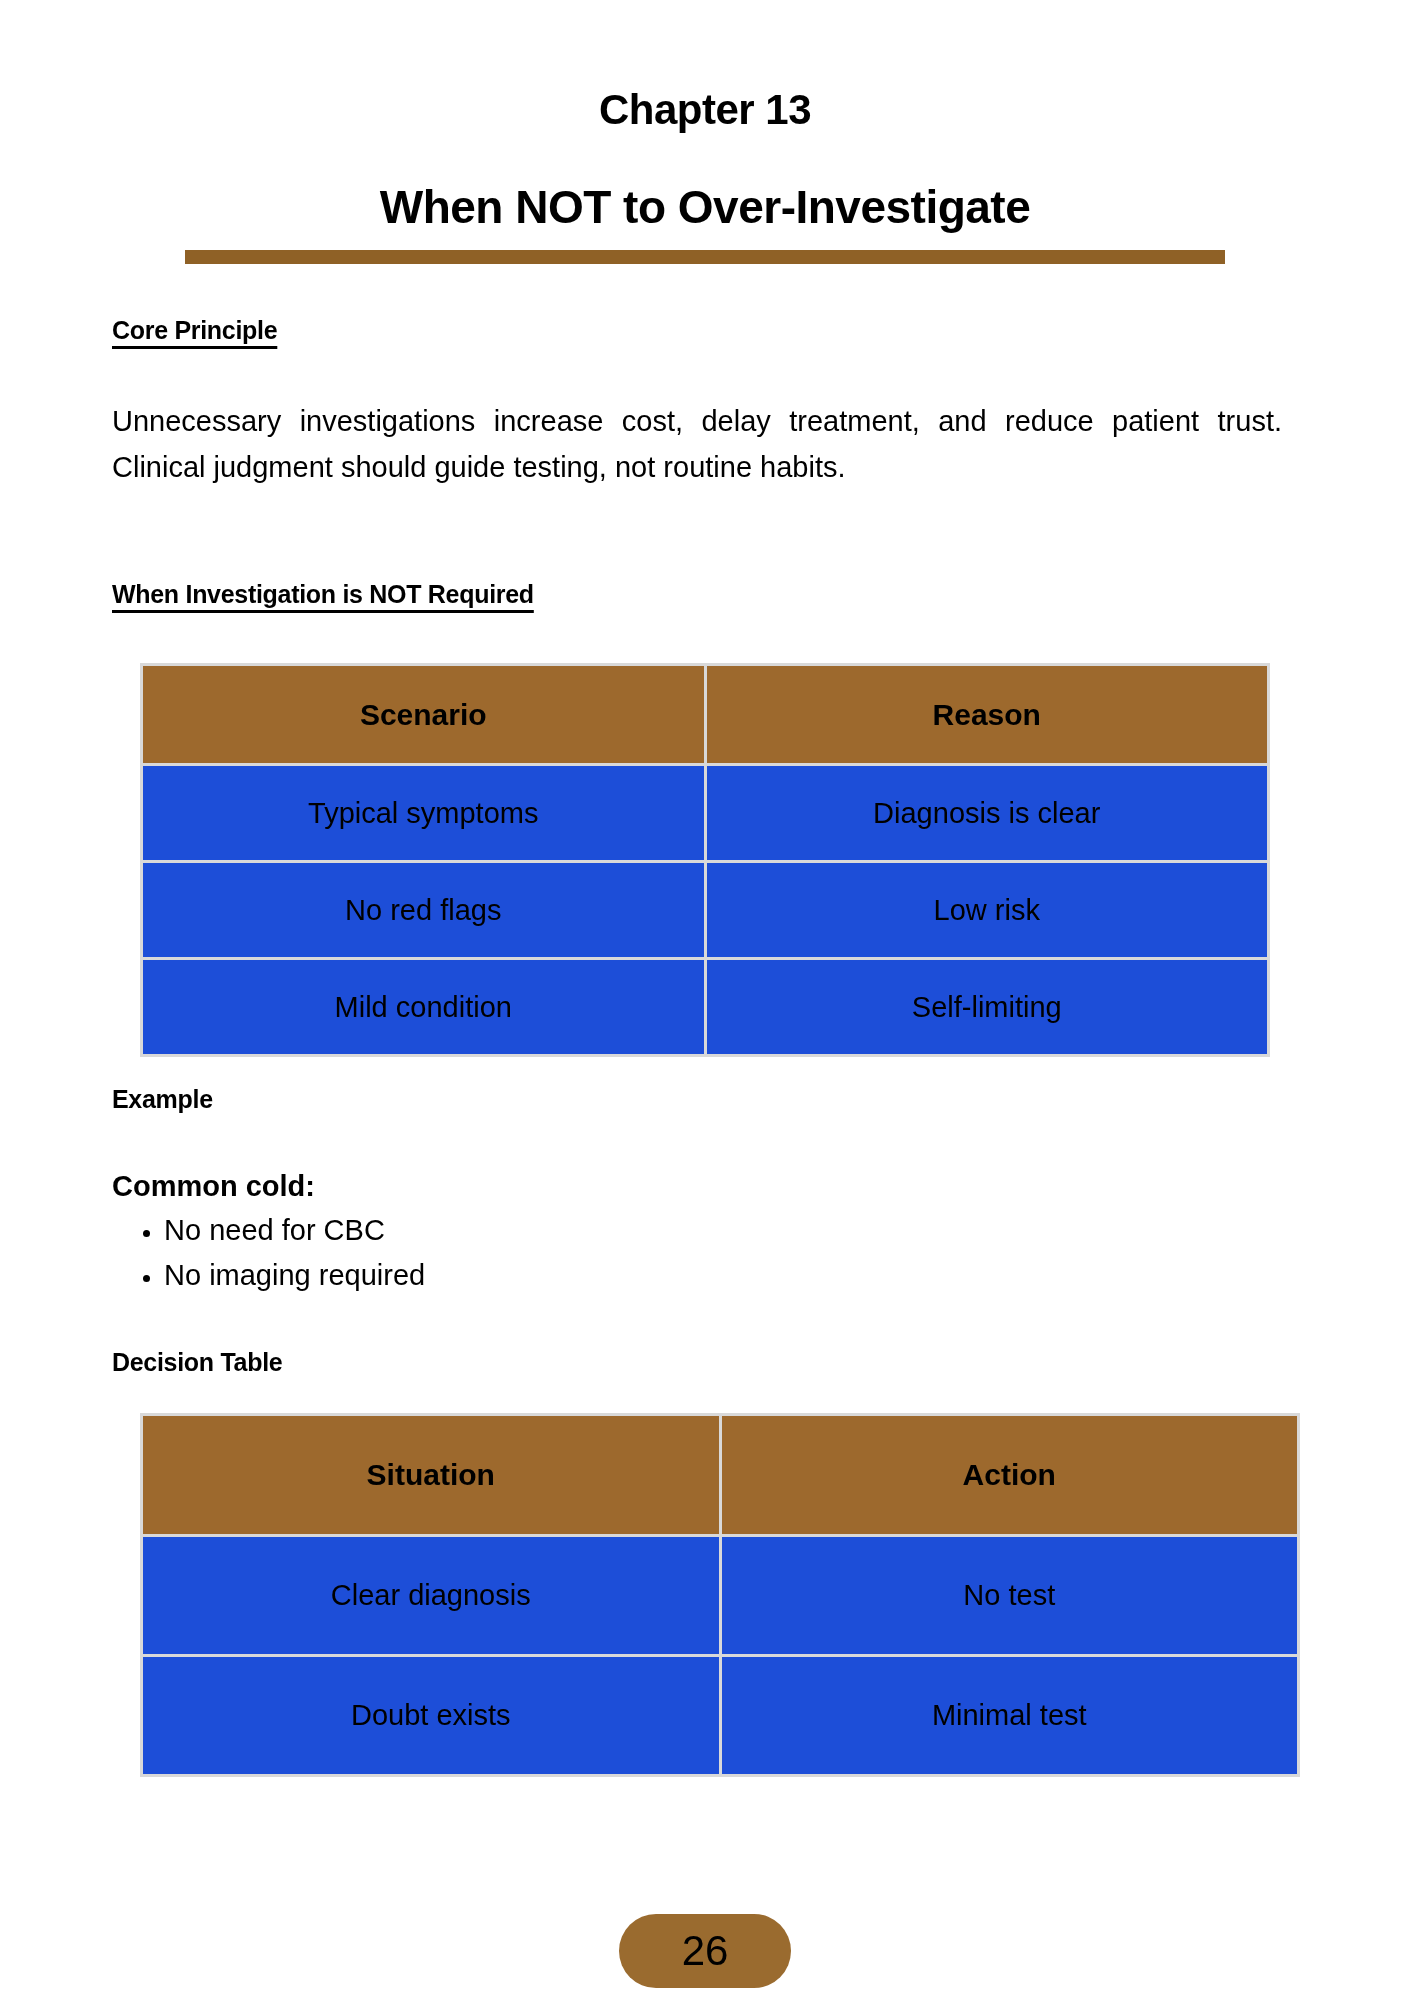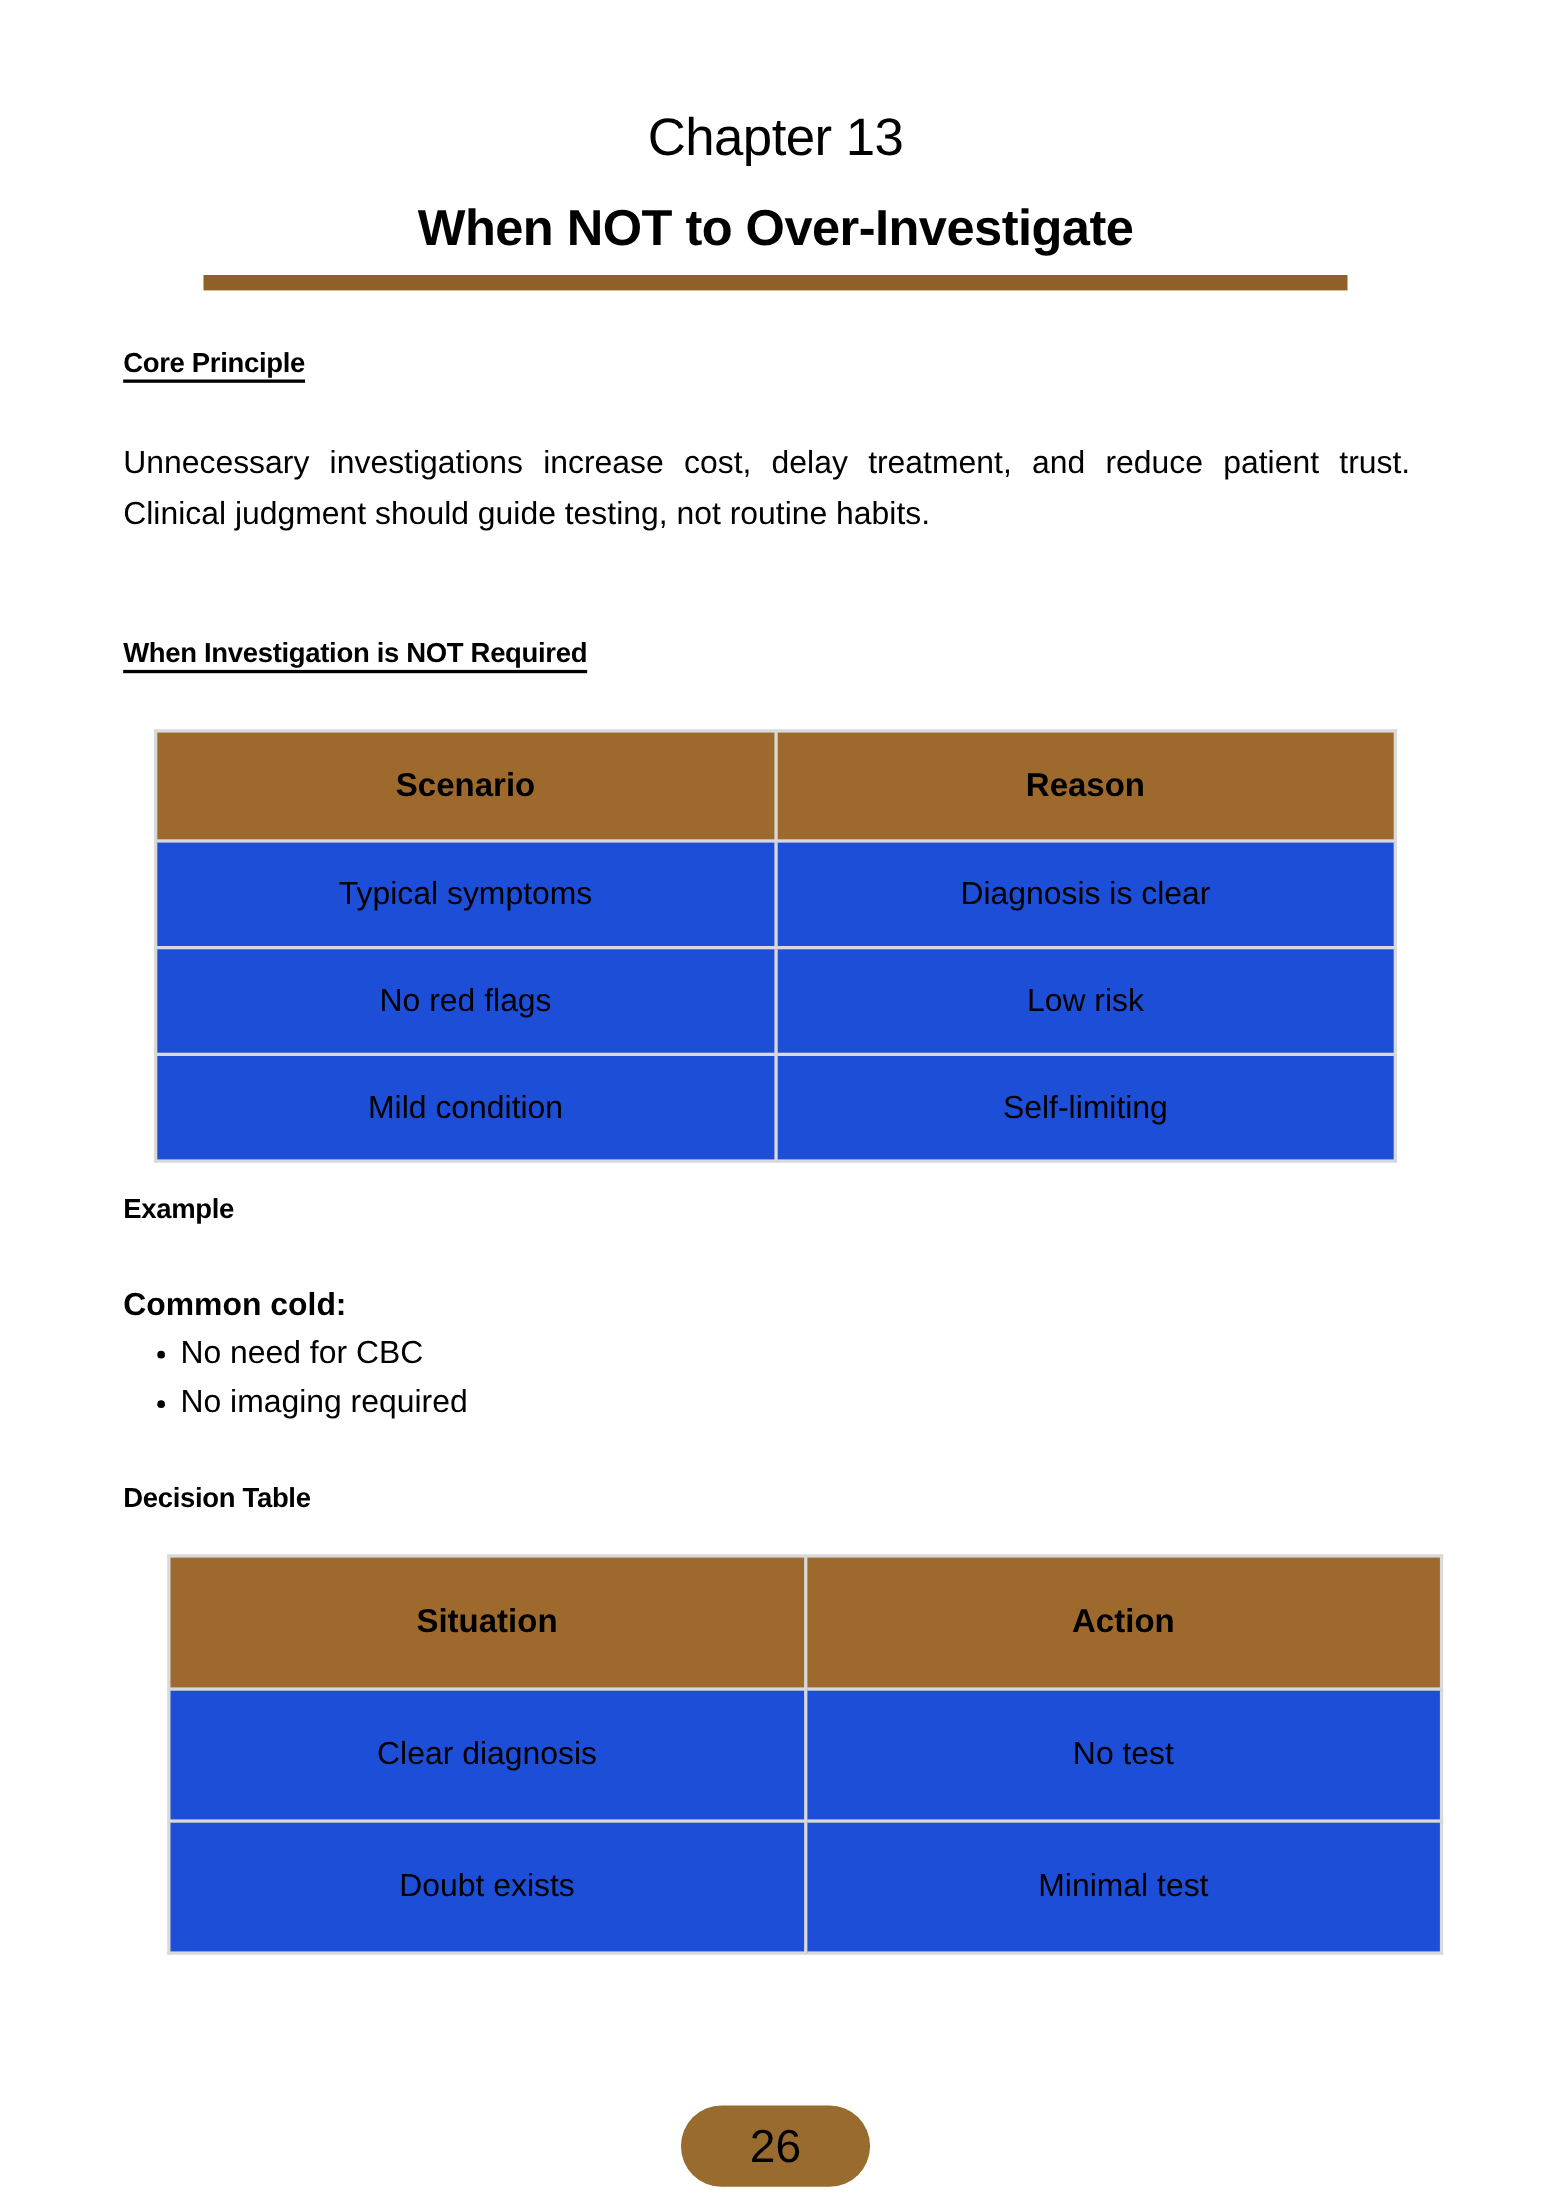--- a/index.html
+++ b/index.html
@@ -11,22 +11,22 @@
   }
   .page {
     position:relative;
     width:1410px; height:2000px;
     background:#ffffff;
     overflow:hidden;
   }
 
   
   .chapter-label {
-    position:absolute; top:98px; left:0; width:100%;
-    text-align:center; font-size:48px; font-weight:400;
+    position:absolute; top:86px; left:0; width:100%;
+    text-align:center; font-size:42px; font-weight:700;
     letter-spacing:-0.5px;
   }
   .doc-title {
     position:absolute; top:180px; left:0; width:100%;
     text-align:center; font-size:46px; font-weight:700;
     letter-spacing:-0.5px;
   }
   .title-rule {
     position:absolute; top:250px; left:185px;
     width:1040px; height:14px;
@@ -70,21 +70,21 @@
     background:#1d4ed8;
   }
   table.doc-table th {
     background:#9D692D;
     color:#000;
     font-size:30px; font-weight:700;
   }
   #table-scenario { left:140px; top:663px; width:1130px; }
   #table-scenario th { height:100px; }
   #table-scenario td { height:97px; }
-  #table-decision { left:152px; top:1413px; width:1160px; }
+  #table-decision { left:140px; top:1413px; width:1160px; }
   #table-decision th { height:121px; }
   #table-decision td { height:120px; }
 
   
   .example-label {
     position:absolute; left:112px; top:1170px;
     font-size:29px; font-weight:700;
   }
   .example-list {
     position:absolute; left:118px; top:1208px;

